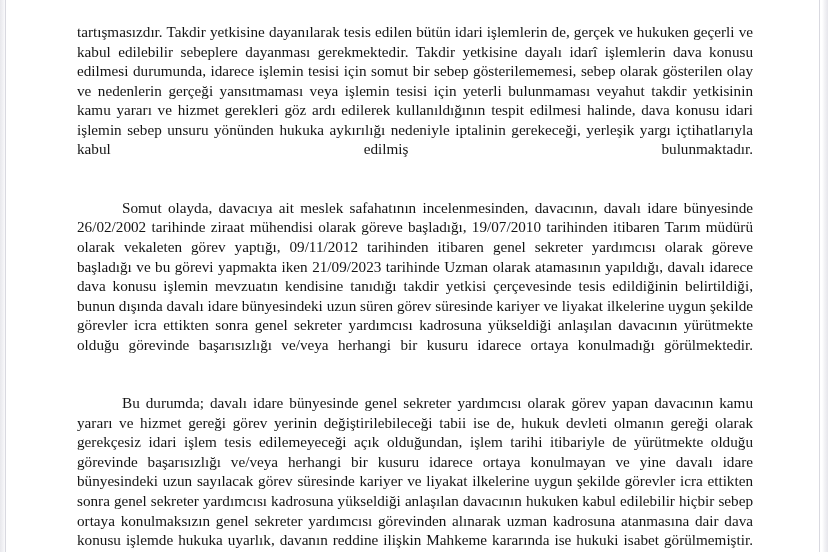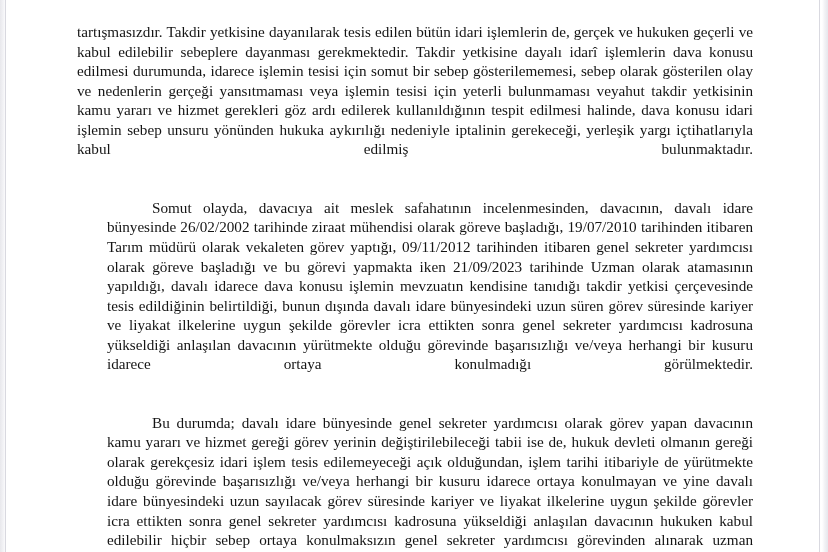--- a/index.html
+++ b/index.html
@@ -60,21 +60,21 @@
     -webkit-font-smoothing: antialiased;
   }
 
   p.para {
     margin: 0;
     text-align: justify;
     text-indent: 45px;
     hyphens: none;
   }
   p.para.no-indent { text-indent: 0; }
-  p.gap-before { margin-top: 19.5px; margin-left: 30px; }
+  p.gap-before { margin-top: 19.5px; }
 
   
   p.para::after {
     content: "";
     display: inline-block;
     width: 100%;
   }
 </style>
 </head>
 <body>

